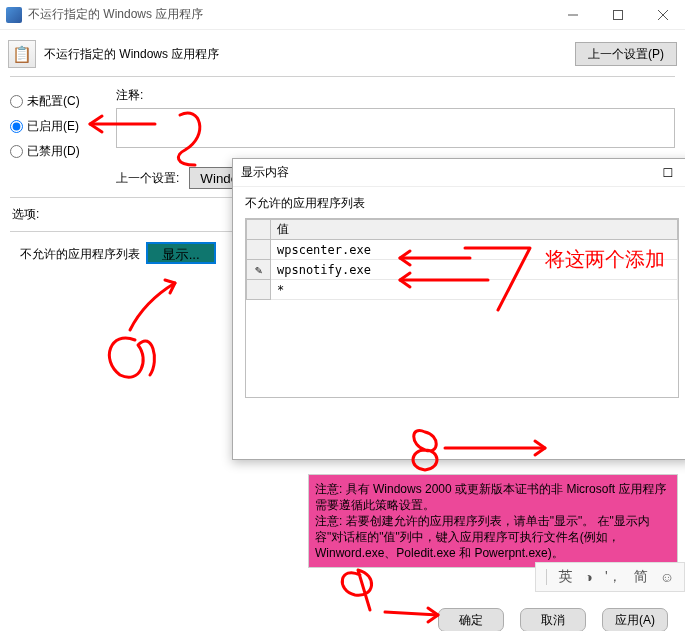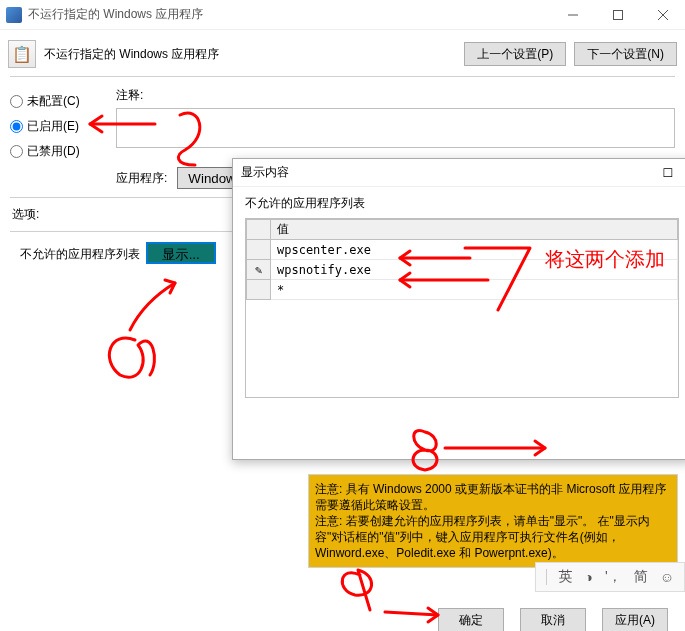--- a/index.html
+++ b/index.html
@@ -68,27 +68,27 @@
       display:flex; align-items:flex-start;
     }
     .options-panel .opt-lbl { margin-right: 6px; padding-top:4px; }
     .show-btn {
       border:2px solid #0078d7; background:#0f766e; padding:2px 14px; height:22px; cursor:pointer;
     }
 
     
     .help-box {
       position:absolute; left:308px; top:474px; width:370px;
-      border:1px solid #d0d0d0; padding:6px; background:#eab308;
+      border:1px solid #d0d0d0; padding:6px; background:#ec4899;
       font-size:12px; line-height:16px;
     }
 
     
     .bottom-btns { position:absolute; left:430px; top:608px; display:flex; gap:8px; }
-    .bottom-btns .hbutton { min-width: 66px; padding:0 10px; }
+    .bottom-btns .hbutton { min-width: 66px; padding:0 10px;border-radius:7px; }
 
     
     .ime-bar {
       position:absolute; right:0; top:562px; height:30px; background:#f8f8f8;
       border:1px solid #ddd; display:flex; align-items:center; padding:0 10px; gap:12px;
       font-size:14px; color:#555;
     }
     .ime-bar .sep { width:1px; height:16px; background:#ccc; }
 
     
@@ -141,21 +141,20 @@
         </svg>
       </div>
   </div>
 </div>
 
 <div class="header-row">
   <div class="hicon">📋</div>
   <div class="htitle">不运行指定的 Windows 应用程序</div>
   <div class="spacer"></div>
   <button class="hbutton">上一个设置(P)</button>
-  <button class="hbutton">下一个设置(N)</button>
 </div>
 <hr class="hr">
 
 <div class="main">
   <div class="left-col">
     <div class="radios">
       <label class="radio-row">
         <input type="radio" name="cfg" style="">
         <span>未配置(C)</span>
       </label>
@@ -166,21 +165,21 @@
       <label class="radio-row">
         <input type="radio" name="cfg" style="">
         <span>已禁用(D)</span>
       </label>
     </div>
   </div>
   <div class="right-col">
     <div class="comment-label">注释:</div>
     <textarea class="comment-box" style=""></textarea>
     <div class="platform-row">
-      <span class="lbl">应用程序:</span>
+      <span class="lbl">上一个设置:</span>
       <button class="platform-btn">Window</button>
     </div>
   </div>
 </div>
 <hr class="hr" style="margin-top:8px;">
 
 <div class="options-label">选项:</div>
 <div class="options-panel">
   <span class="opt-lbl">不允许的应用程序列表</span>
   <button class="show-btn">显示...</button>

